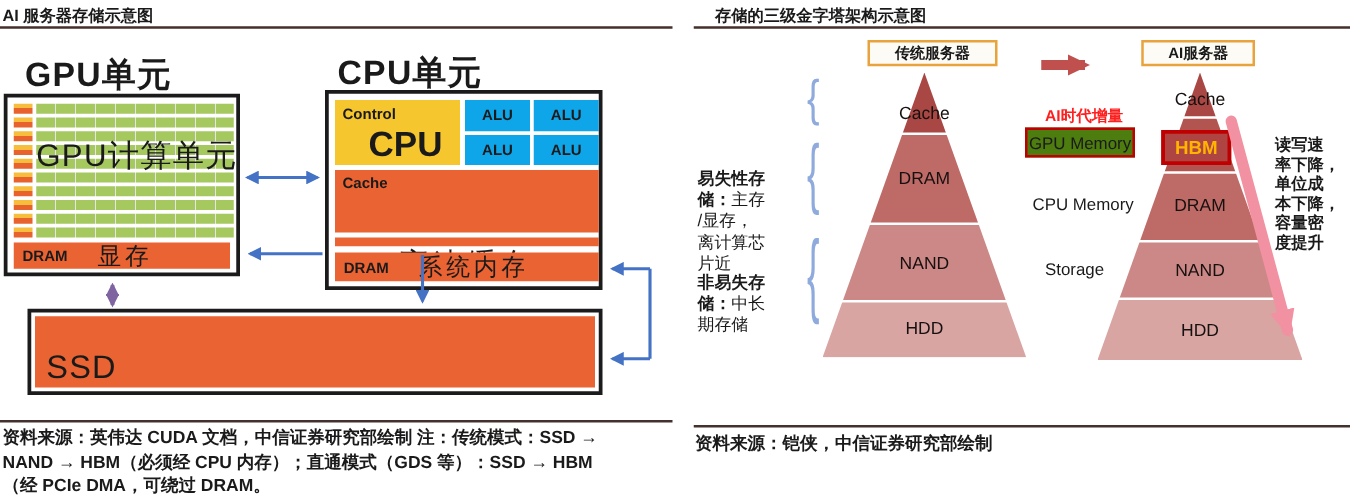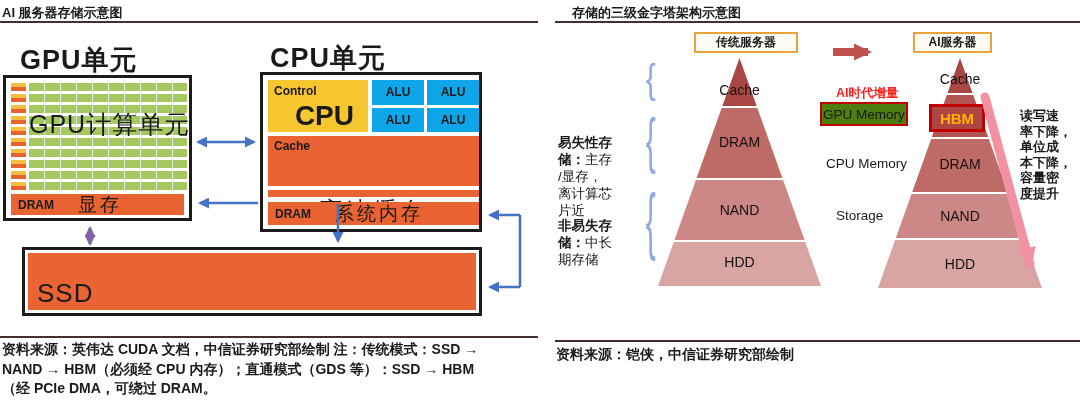--- a/index.html
+++ b/index.html
@@ -141,21 +141,21 @@
       <span style="transform:scale(.75,1.0);">{</span>
     </div>
   <div class="brace" style="top:103px;height:72px;">
       <span style="transform:scale(.75,1.55);">{</span>
     </div>
   <div class="brace" style="top:177px;height:86px;">
       <span style="transform:scale(.75,1.85);">{</span>
     </div>
 
   <div class="hdrbox" style="left:694px;top:32px;width:104px;height:21px;">传统服务器</div>
-  <div class="hdrbox" style="left:913px;top:32px;width:79px;height:21px;">AI服务器</div>
+  <div class="hdrbox" style="left:913px;top:32px;width:91px;height:21px;">AI服务器</div>
 
   <div class="pyr" style="left:658px;top:58px;width:163px;height:228px;">
     <div class="clip">
       <div class="band p1" style="top:0;height:48px;"></div>
       <div class="band p3" style="top:50px;height:70px;"></div>
       <div class="band p4" style="top:122px;height:60px;"></div>
       <div class="band p5" style="top:184px;height:44px;"></div>
     </div>
     <div class="pyl" style="top:24px;">Cache</div>
     <div class="pyl" style="top:76px;">DRAM</div>

